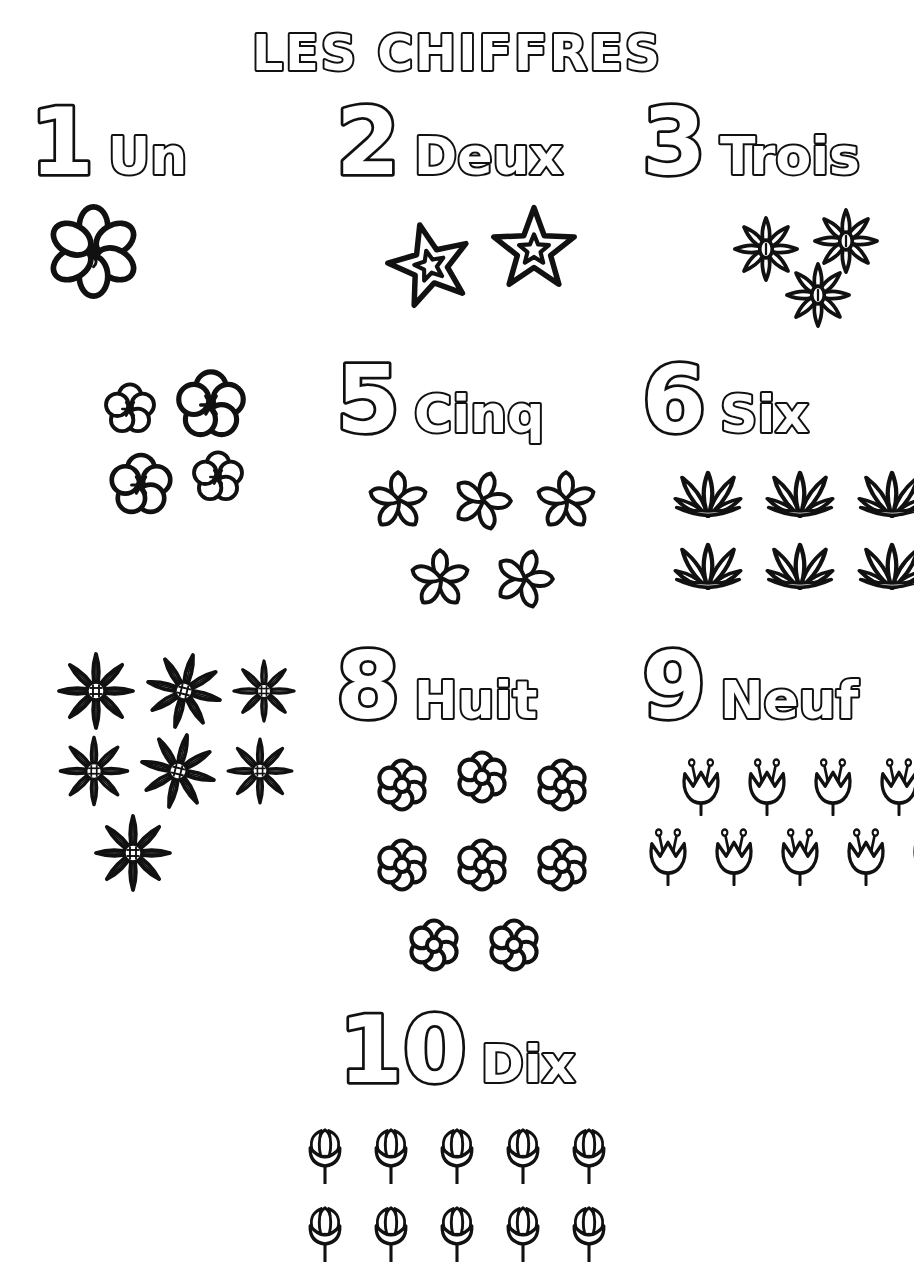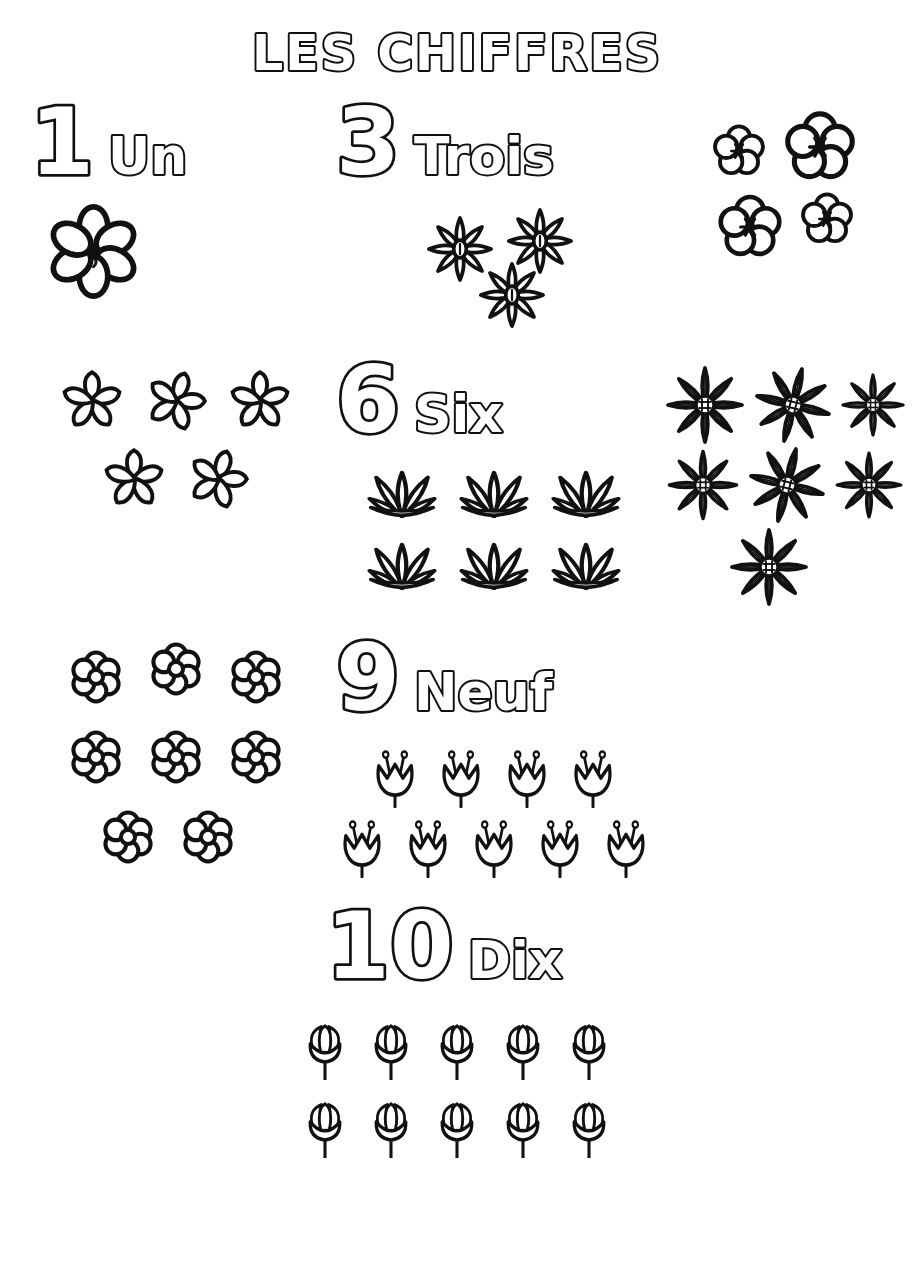--- a/index.html
+++ b/index.html
@@ -49,21 +49,21 @@
   .sec-7 .frow:nth-child(1) .flower:nth-child(3){width:70px;height:70px}
   .sec-7 .frow:nth-child(2){margin-top:-12px}
   .sec-7 .frow:nth-child(2) .flower:nth-child(1){width:78px;height:78px}
   .sec-7 .frow:nth-child(2) .flower:nth-child(3){width:74px;height:74px}
   .sec-7 .frow:nth-child(3){margin-top:-10px;justify-content:flex-start;padding-left:64px}
   .sec-8 .flower{width:74px;height:74px}
   .sec-8 .frow:nth-child(1) .flower:nth-child(2){transform:translateY(-8px)}
   .sec-8 .frow:nth-child(3){transform:translateX(-8px)}
   .sec-9 .flower{width:60px;height:68px}
   .sec-9 .frow:nth-child(2){margin-top:-4px}
-  .sec-10 .sec-head{display:flex;justify-content:flex-start}
+  .sec-10 .sec-head{display:flex;justify-content:center}
   .sec-10 .flower{width:62px;height:72px}
   .sec-10 .frow{gap:4px}
 </style>
 </head>
 <body>
 
 <div class="page">
   <header class="page-header">
     <svg class="title-svg" viewBox="0 0 600 84">
       <text x="300" y="62" textLength="410" lengthAdjust="spacingAndGlyphs">LES CHIFFRES</text>
@@ -78,20 +78,37 @@
         </div>
     <div class="flowers">
           <div class="frow">
             <svg class="flower" viewBox="0 0 100 100" preserveAspectRatio="none">
               <use href="#f-daisy"></use>
             </svg>
           </div>
         </div>
   </section>
 
+  <section class="section sec-2">
+    <div class="sec-head">
+          <svg class="head-svg" viewBox="0 0 300 100">
+            <text x="4" y="76"><tspan class="ts-num">2</tspan><tspan class="ts-word" dx="14">Deux</tspan></text>
+          </svg>
+        </div>
+    <div class="flowers">
+          <div class="frow">
+            <svg class="flower" viewBox="0 0 100 100" preserveAspectRatio="none">
+              <use href="#f-star"></use>
+            </svg>
+            <svg class="flower" viewBox="0 0 100 100" preserveAspectRatio="none">
+              <use href="#f-star"></use>
+            </svg>
+          </div>
+        </div>
+  </section>
 
   <section class="section sec-3">
     <div class="sec-head">
           <svg class="head-svg" viewBox="0 0 300 100">
             <text x="4" y="76"><tspan class="ts-num">3</tspan><tspan class="ts-word" dx="14">Trois</tspan></text>
           </svg>
         </div>
     <div class="flowers">
           <div class="frow">
             <svg class="flower" viewBox="0 0 100 100" preserveAspectRatio="none">
@@ -124,20 +141,25 @@
               <use href="#f-blossom"></use>
             </svg>
             <svg class="flower" viewBox="0 0 100 100" preserveAspectRatio="none">
               <use href="#f-blossom"></use>
             </svg>
           </div>
         </div>
   </section>
 
   <section class="section sec-5">
+    <div class="sec-head">
+          <svg class="head-svg" viewBox="0 0 300 100">
+            <text x="4" y="76"><tspan class="ts-num">5</tspan><tspan class="ts-word" dx="14">Cinq</tspan></text>
+          </svg>
+        </div>
     <div class="flowers">
           <div class="frow">
             <svg class="flower" viewBox="0 0 100 100" preserveAspectRatio="none">
               <use href="#f-plumeria"></use>
             </svg>
             <svg class="flower" viewBox="0 0 100 100" preserveAspectRatio="none">
               <use href="#f-plumeria"></use>
             </svg>
             <svg class="flower" viewBox="0 0 100 100" preserveAspectRatio="none">
               <use href="#f-plumeria"></use>
@@ -212,20 +234,25 @@
           </div>
           <div class="frow">
             <svg class="flower" viewBox="0 0 100 100" preserveAspectRatio="none">
               <use href="#f-edelweiss"></use>
             </svg>
           </div>
         </div>
   </section>
 
   <section class="section sec-8">
+    <div class="sec-head">
+          <svg class="head-svg" viewBox="0 0 300 100">
+            <text x="4" y="76"><tspan class="ts-num">8</tspan><tspan class="ts-word" dx="14">Huit</tspan></text>
+          </svg>
+        </div>
     <div class="flowers">
           <div class="frow">
             <svg class="flower" viewBox="0 0 100 100" preserveAspectRatio="none">
               <use href="#f-daisy-round"></use>
             </svg>
             <svg class="flower" viewBox="0 0 100 100" preserveAspectRatio="none">
               <use href="#f-daisy-round"></use>
             </svg>
             <svg class="flower" viewBox="0 0 100 100" preserveAspectRatio="none">
               <use href="#f-daisy-round"></use>

